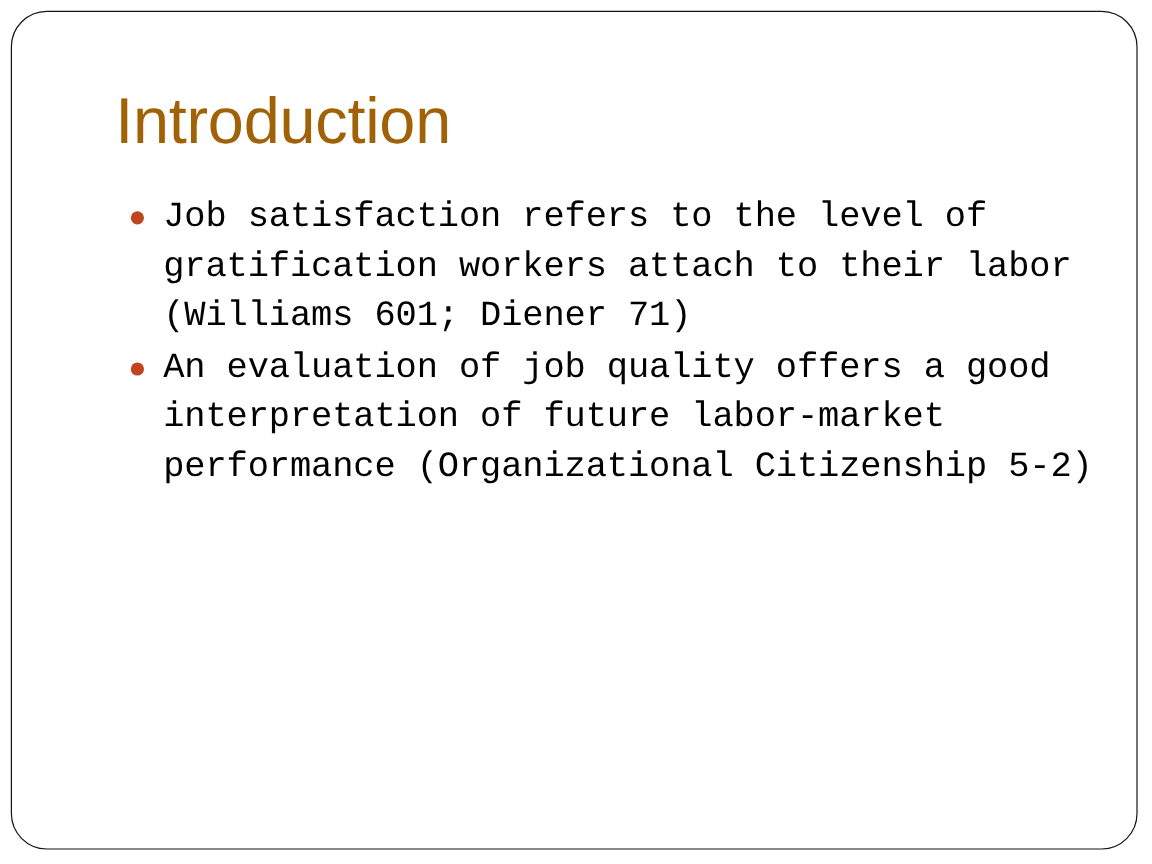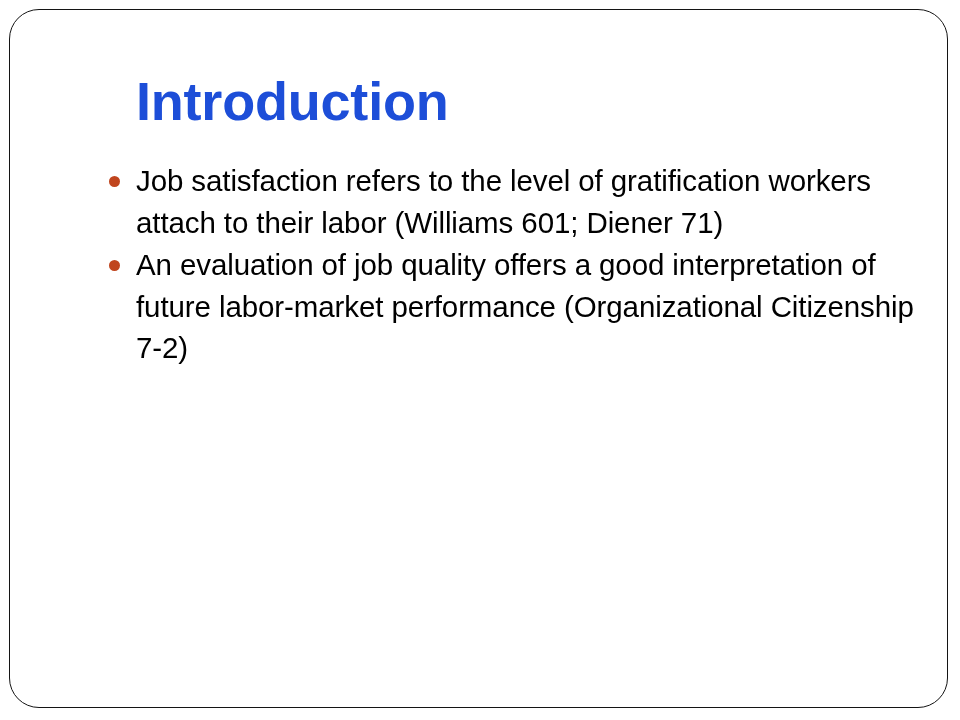--- a/index.html
+++ b/index.html
@@ -44,25 +44,24 @@
     width: 960px;
     height: 720px;
   }
 
   .slide-title {
     position: absolute;
     left: 96px;
     top: 71px;
     font-size: 54px;
     line-height: 60px;
-    font-weight: 700;
-    color: #1d4ed8;
+    font-weight: 400;
+    color: #a16207;
     letter-spacing: -0.2px;
     white-space: nowrap;
-    margin-left: 40px;
   }
 
   .bullet-list {
     position: absolute;
     left: 104px;
     top: 160px;
     width: 812px;
     margin: 0;
     padding: 0;
     list-style: none;
@@ -83,20 +82,21 @@
     left: 5px;
     top: 16px;
     width: 11px;
     height: 11px;
     border-radius: 50%;
     background: #c0451e;
   }
 
   .bullet-text {
     display: block;
+    font-family: Liberation Mono, monospace;
   }
 
   
   .bullet-item.b1 { width: 790px; }
   .bullet-item.b2 { width: 790px; }
   .bullet-item.b3 { width: 790px; }
 </style>
 </head>
 <body>
 
@@ -110,20 +110,20 @@
 
     <ul class="bullet-list">
 
       <li class="bullet-item b1">
         <span class="bullet-dot"></span>
         <span class="bullet-text">Job satisfaction refers to the level of gratification workers attach to their labor (Williams 601; Diener 71)</span>
       </li>
 
       <li class="bullet-item b2">
         <span class="bullet-dot"></span>
-        <span class="bullet-text">An evaluation of job quality offers a good interpretation of future labor-market performance (Organizational Citizenship 7-2)</span>
+        <span class="bullet-text">An evaluation of job quality offers a good interpretation of future labor-market performance (Organizational Citizenship 5-2)</span>
       </li>
 
 
     </ul>
 
   </div>
 </div>
 
 </body></html>

